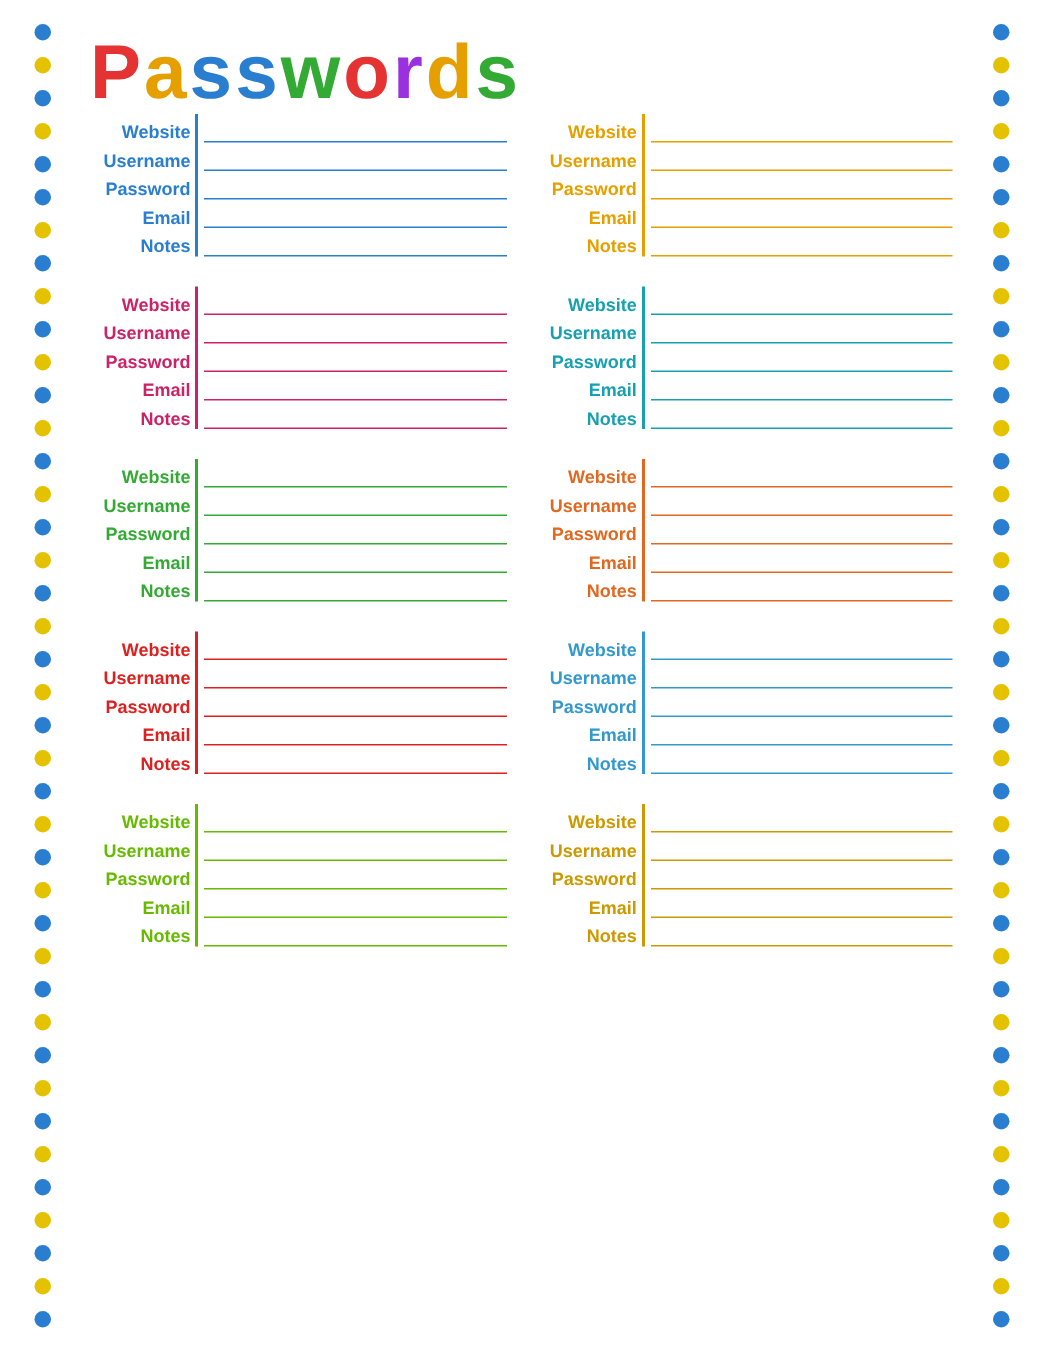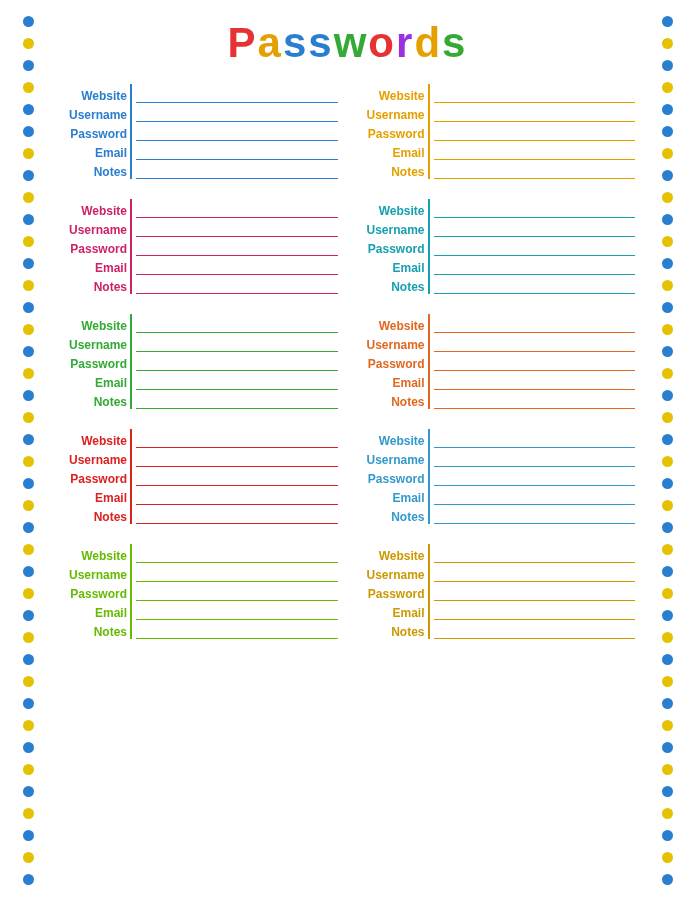--- a/index.html
+++ b/index.html
@@ -16,25 +16,24 @@
     .page {
       width: 695px;
       height: 900px;
       position: relative;
       background: #fff;
       padding: 20px 60px;
     }
 
     
     .title {
-      text-align: center;
-      font-size: 42px;
+      text-align: left;
+      font-size: 51px;
       font-weight: bold;
       letter-spacing: 2px;
-      margin-bottom: 18px;
       line-height: 1.1;
     }
     .title .t1 { color: #e53333; }
     .title .t2 { color: #e5a000; }
     .title .t3 { color: #2a7ecf; }
     .title .t4 { color: #2a7ecf; }
     .title .t5 { color: #33aa33; }
     .title .t6 { color: #e53333; }
     .title .t7 { color: #9b30e0; }
     .title .t8 { color: #e5a000; }

